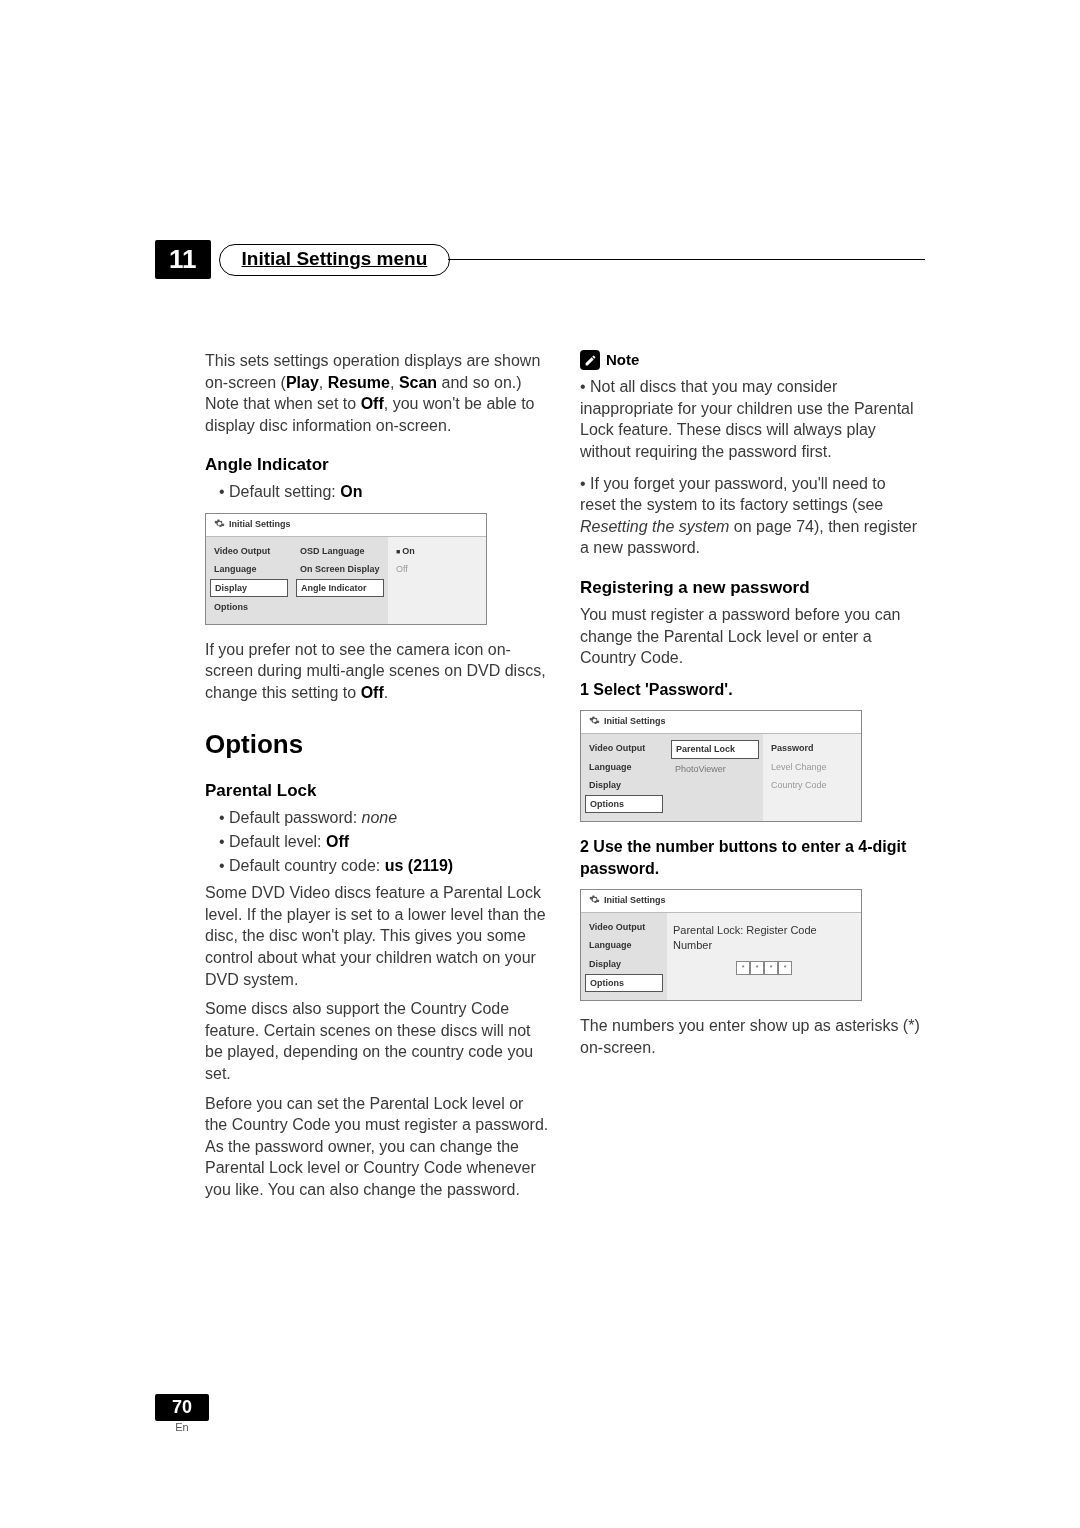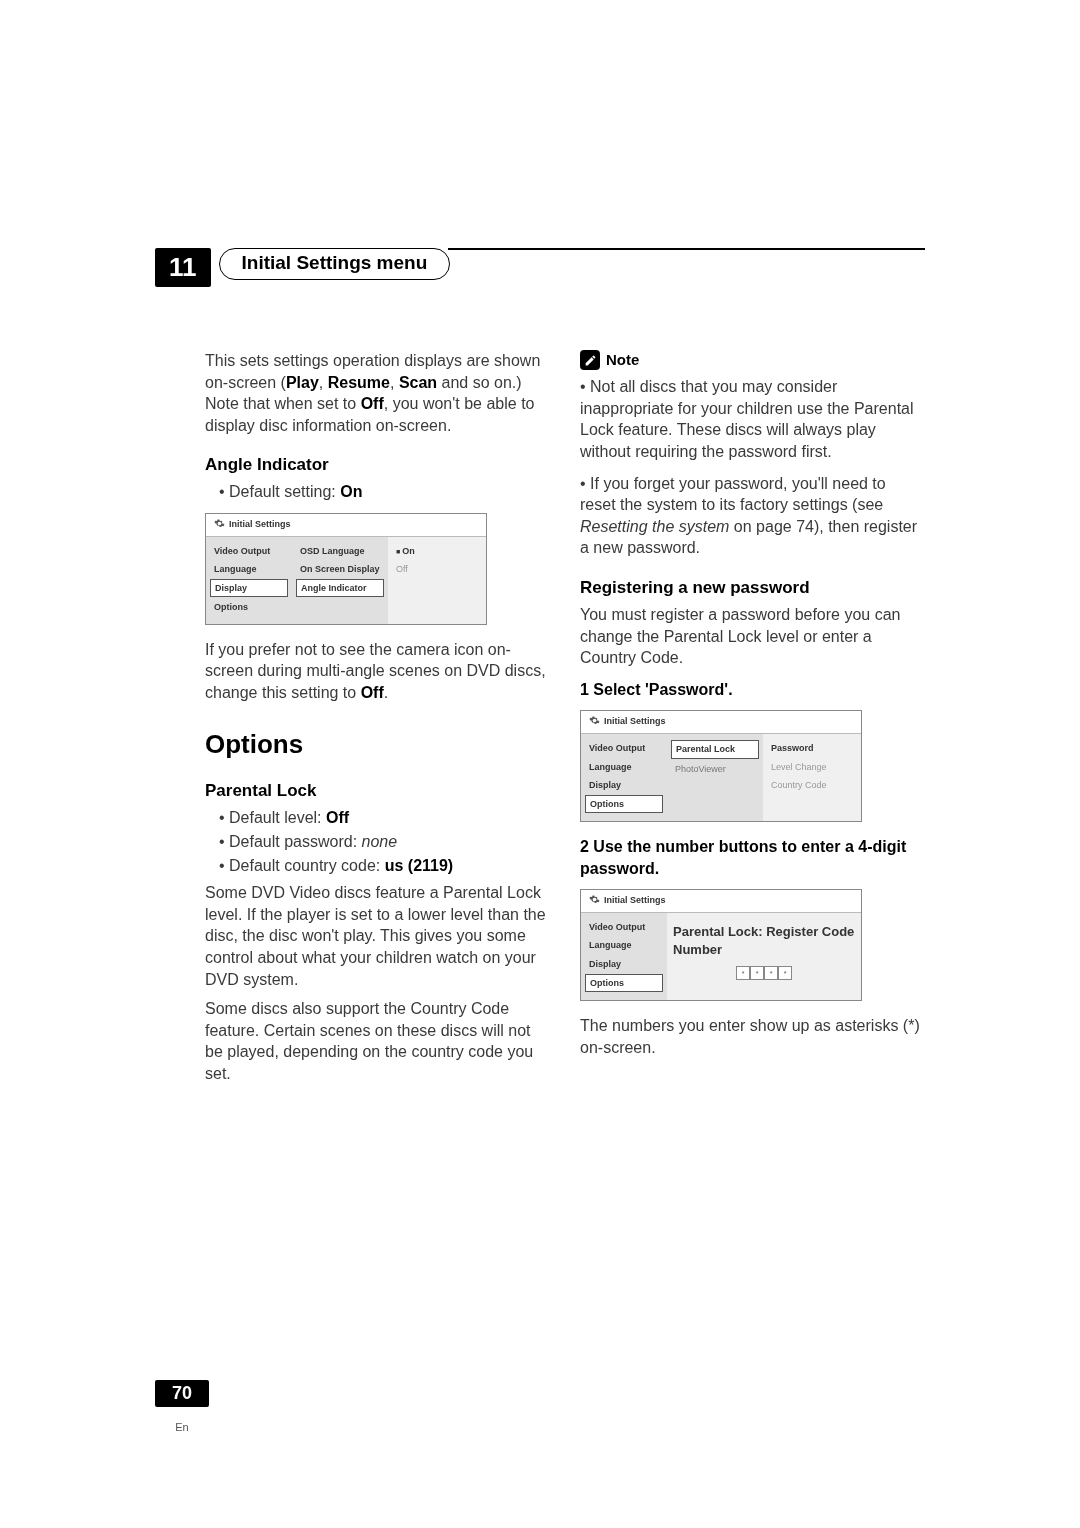--- a/index.html
+++ b/index.html
@@ -12,25 +12,26 @@
   }
   .page {
     width: 1080px;
     height: 1528px;
     position: relative;
     box-sizing: border-box;
     padding: 230px 155px 50px 155px;
   }
   .chapter-header {
     position: absolute;
-    top: 248px;
+    top: 240px;
     left: 155px;
     right: 155px;
     display: flex;
-    align-items: flex-start;
+    align-items: center;
+    text-decoration: underline;
   }
   .chapter-num {
     background: #000;
     color: #fff;
     font-weight: bold;
     font-size: 26px;
     padding: 4px 14px;
     border-radius: 2px;
     margin-right: 8px;
   }
@@ -159,22 +160,22 @@
   .osd-right-pane {
     flex: 1;
     background: #f0f0f0;
     padding: 10px 6px;
     display: flex;
     flex-direction: column;
     align-items: center;
     gap: 8px;
   }
   .osd-right-title {
-    font-size: 13px;
-    font-weight: bold;
+    font-size: 11px;
+    font-weight: normal;
   }
   .code-boxes {
     display: flex;
     gap: 0;
   }
   .code-box {
     width: 12px;
     height: 12px;
     border: 1px solid #888;
     background: #fff;
@@ -213,21 +214,21 @@
     background: #000;
     color: #fff;
     font-weight: bold;
     font-size: 18px;
     padding: 3px 0;
     border-radius: 2px;
   }
   .page-lang {
     font-size: 11px;
     color: #555;
-    margin-top: 14px;
+    margin-top: 0;
   }
 </style>
 </head>
 <body>
 
 <div class="page">
 
   <div class="chapter-header">
     <div class="chapter-num">11</div>
     <div class="chapter-title-wrap">
@@ -278,27 +279,28 @@
       </div>
 
       <p>
         <span>If you prefer not to see the camera icon on-screen during multi-angle scenes on DVD discs, change this setting to </span><b>Off</b><span>.</span>
       </p>
 
       <div class="h-section">Options</div>
 
       <div class="h-sub">Parental Lock</div>
       <ul class="bullets">
+        <li><span>Default password: </span><i>none</i></li>
         <li><span>Default level: </span><b>Off</b></li>
-        <li><span>Default password: </span><i>none</i></li>
         <li><span>Default country code: </span><b>us (2119)</b></li>
       </ul>
 
       <p>Some DVD Video discs feature a Parental Lock level. If the player is set to a lower level than the disc, the disc won't play. This gives you some control about what your children watch on your DVD system.</p>
       <p>Some discs also support the Country Code feature. Certain scenes on these discs will not be played, depending on the country code you set.</p>
+      <p>Before you can set the Parental Lock level or the Country Code you must register a password. As the password owner, you can change the Parental Lock level or Country Code whenever you like. You can also change the password.</p>
     </div>
 
     <div class="col">
 
       <div class="note-header">
         <div class="note-icon">
           <svg viewBox="0 0 24 24">
               <path d="M3 17.25V21h3.75L17.81 9.94l-3.75-3.75L3 17.25zM20.71 7.04a1 1 0 000-1.41l-2.34-2.34a1 1 0 00-1.41 0l-1.83 1.83 3.75 3.75 1.83-1.83z"></path>
             </svg>
         </div>

